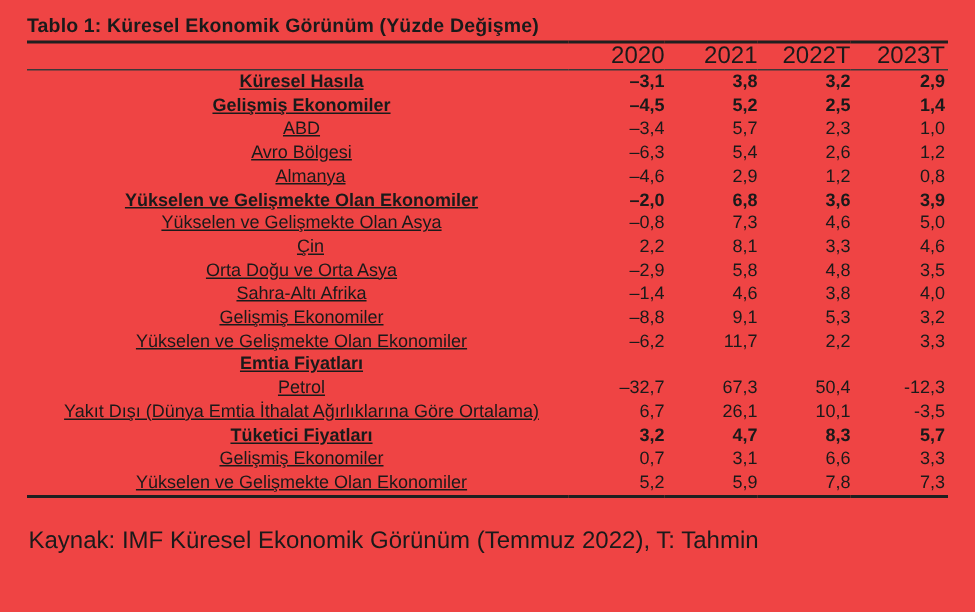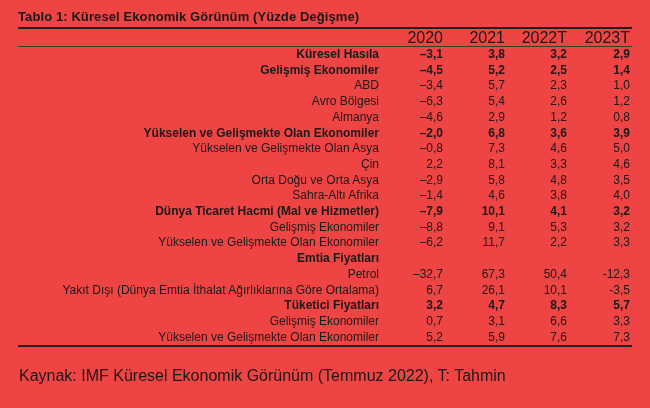--- a/index.html
+++ b/index.html
@@ -23,21 +23,21 @@
   .econ-table col.c-4{width:65px;}
   .econ-table th{
     font-weight:400;font-size:16px;text-align:right;padding:2px 0 2px 0;
     border-bottom:1px solid #3a3a3a;line-height:13px;
   }
   .econ-table th.last, .econ-table td.last{padding-right:2px;margin-top:24px;}
   .econ-table td{
     font-size:12px;padding:1px 0 1px 0;line-height:13.7px;
     white-space:nowrap;overflow:hidden;
   }
-  .econ-table td.lbl{text-align:right;padding-left:5px;}
+  .econ-table td.lbl{text-align:center;padding-left:5px;text-decoration:underline;}
   .econ-table td.num{text-align:right;}
   .econ-table tr.bold td{font-weight:700;}
   .econ-table tr.ind td.lbl{padding-left:17px;}
   .source{
     font-size:16px;margin-top:20px;padding-left:1px;color:#1a1a1a;
   }
 </style>
 </head>
 <body>
 
@@ -127,27 +127,20 @@
           <td class="num">4,8</td>
           <td class="num last">3,5</td>
         </tr>
         <tr>
           <td class="lbl">Sahra-Altı Afrika</td>
           <td class="num">–1,4</td>
           <td class="num">4,6</td>
           <td class="num">3,8</td>
           <td class="num last">4,0</td>
         </tr>
-        <tr class="bold">
-          <td class="lbl">Dünya Ticaret Hacmi (Mal ve Hizmetler)</td>
-          <td class="num">–7,9</td>
-          <td class="num">10,1</td>
-          <td class="num">4,1</td>
-          <td class="num last">3,2</td>
-        </tr>
         <tr>
           <td class="lbl">Gelişmiş Ekonomiler</td>
           <td class="num">–8,8</td>
           <td class="num">9,1</td>
           <td class="num">5,3</td>
           <td class="num last">3,2</td>
         </tr>
         <tr>
           <td class="lbl">Yükselen ve Gelişmekte Olan Ekonomiler</td>
           <td class="num">–6,2</td>
@@ -187,21 +180,21 @@
           <td class="lbl">Gelişmiş Ekonomiler</td>
           <td class="num">0,7</td>
           <td class="num">3,1</td>
           <td class="num">6,6</td>
           <td class="num last">3,3</td>
         </tr>
         <tr>
           <td class="lbl">Yükselen ve Gelişmekte Olan Ekonomiler</td>
           <td class="num">5,2</td>
           <td class="num">5,9</td>
-          <td class="num">7,6</td>
+          <td class="num">7,8</td>
           <td class="num last">7,3</td>
         </tr>
       </tbody>
     </table>
 
     <div class="source">Kaynak: IMF Küresel Ekonomik Görünüm (Temmuz 2022), T: Tahmin</div>
   </div>
 </div>
 
 </body></html>

